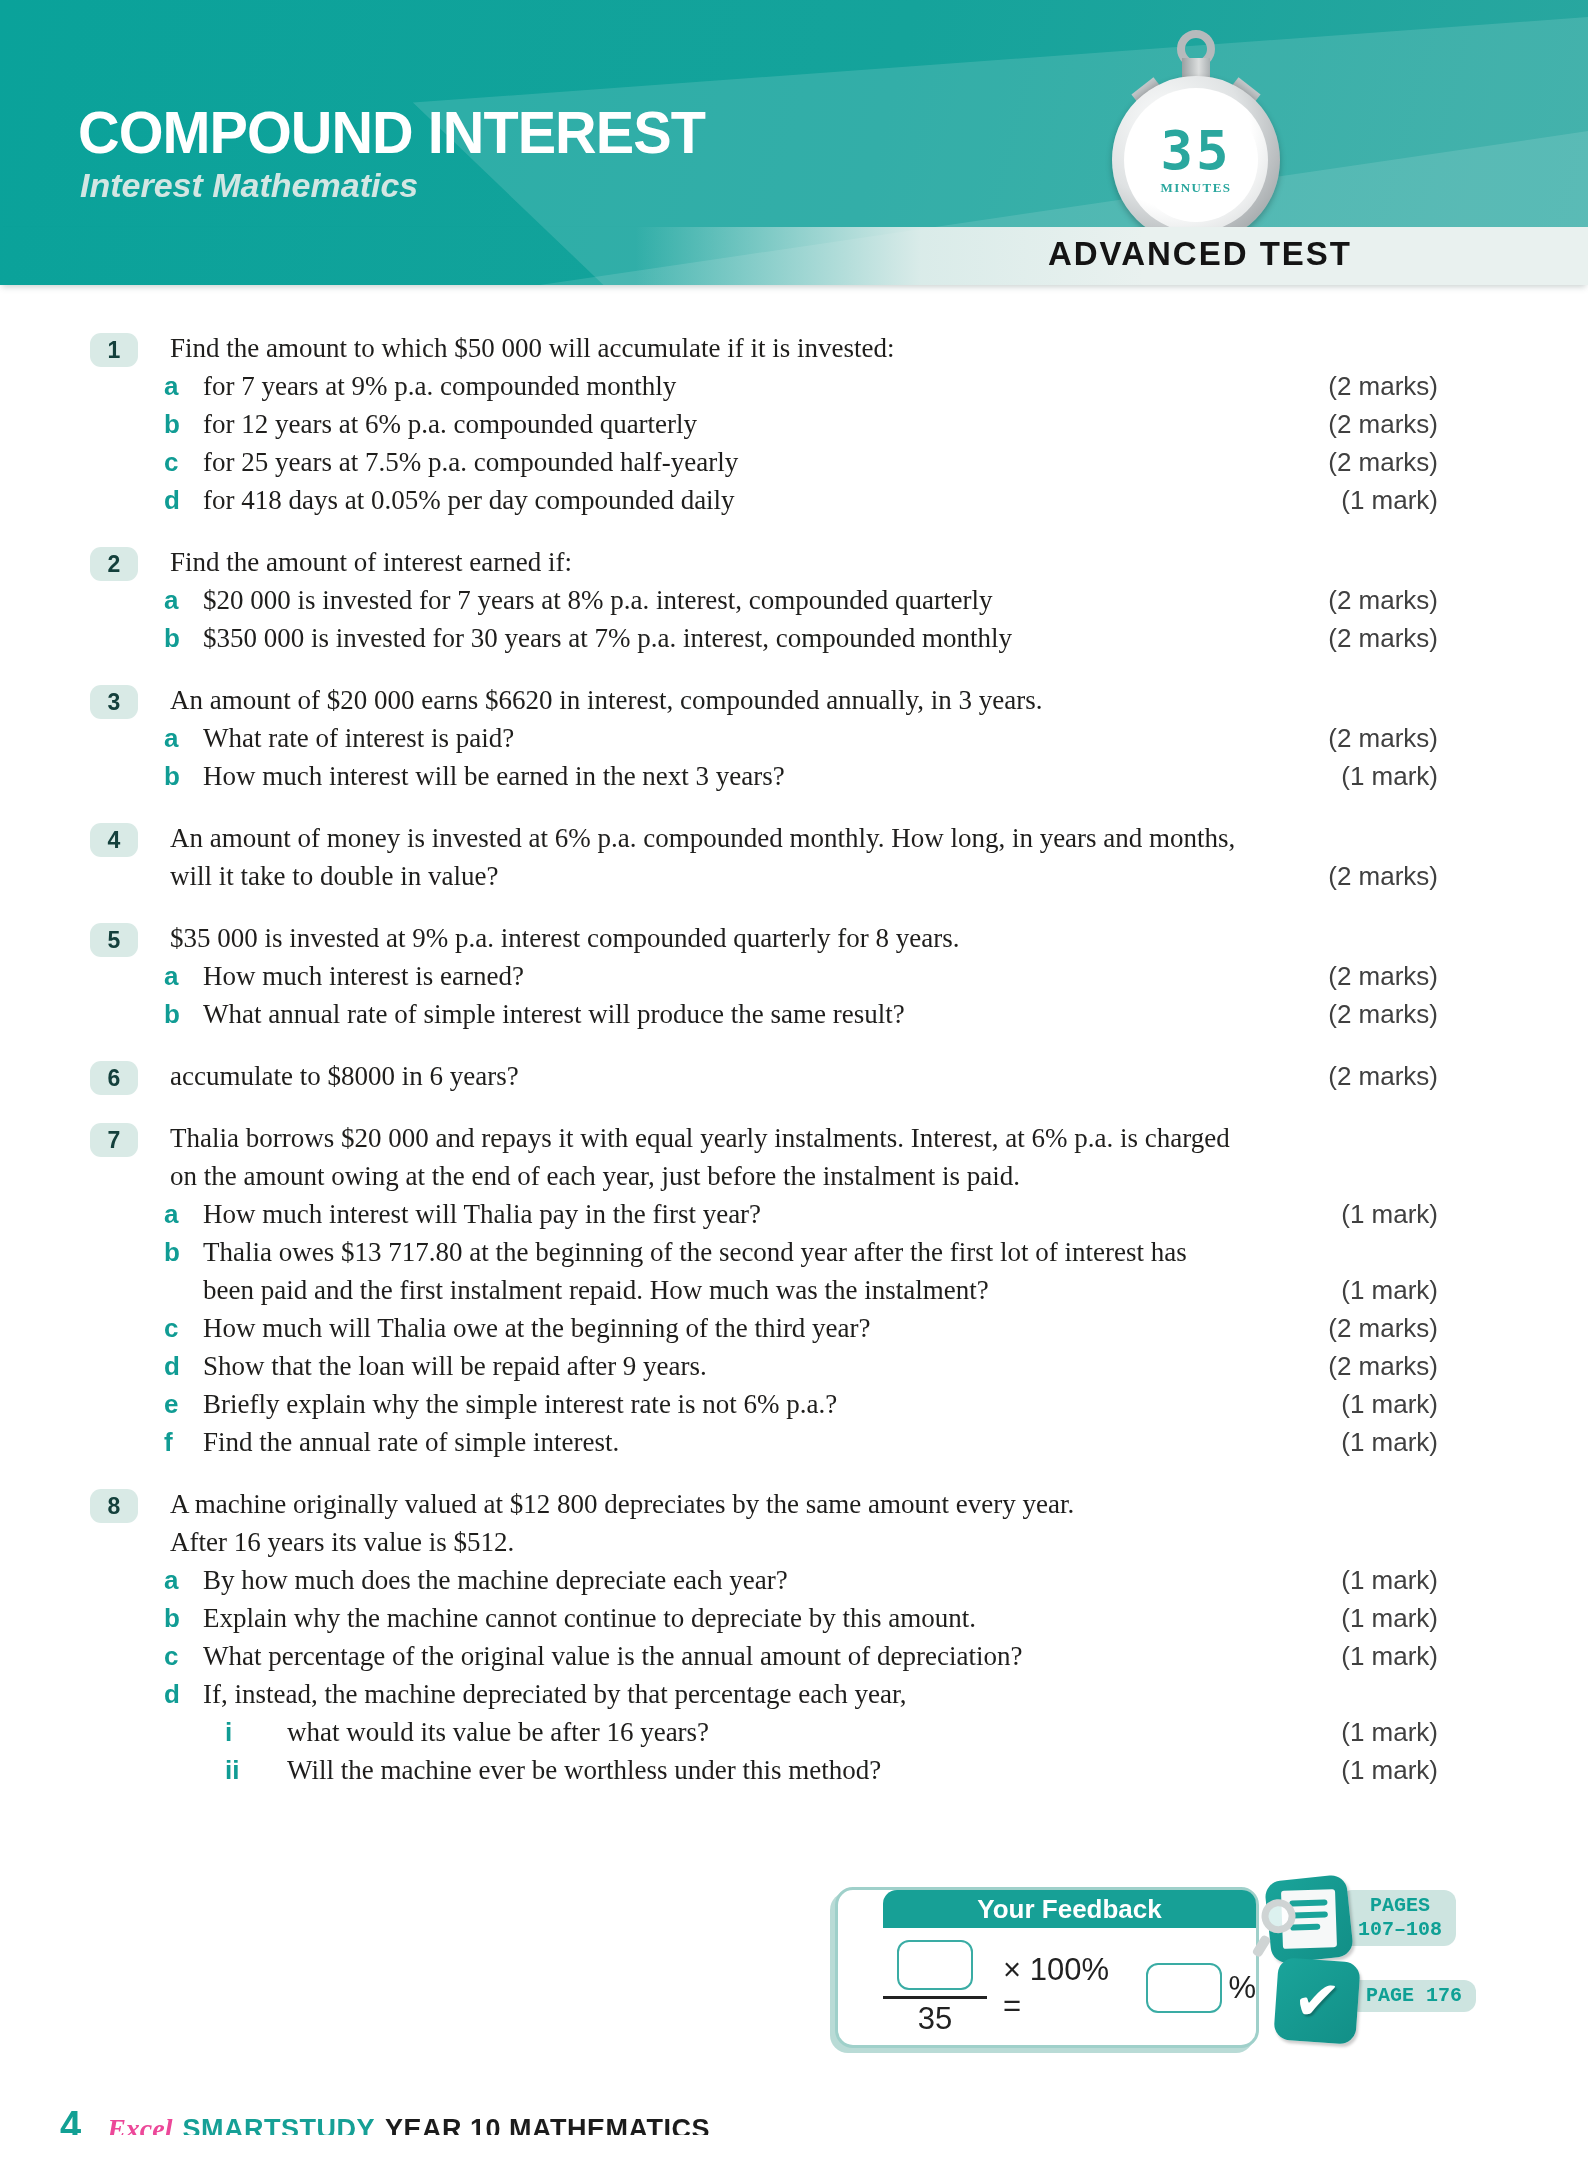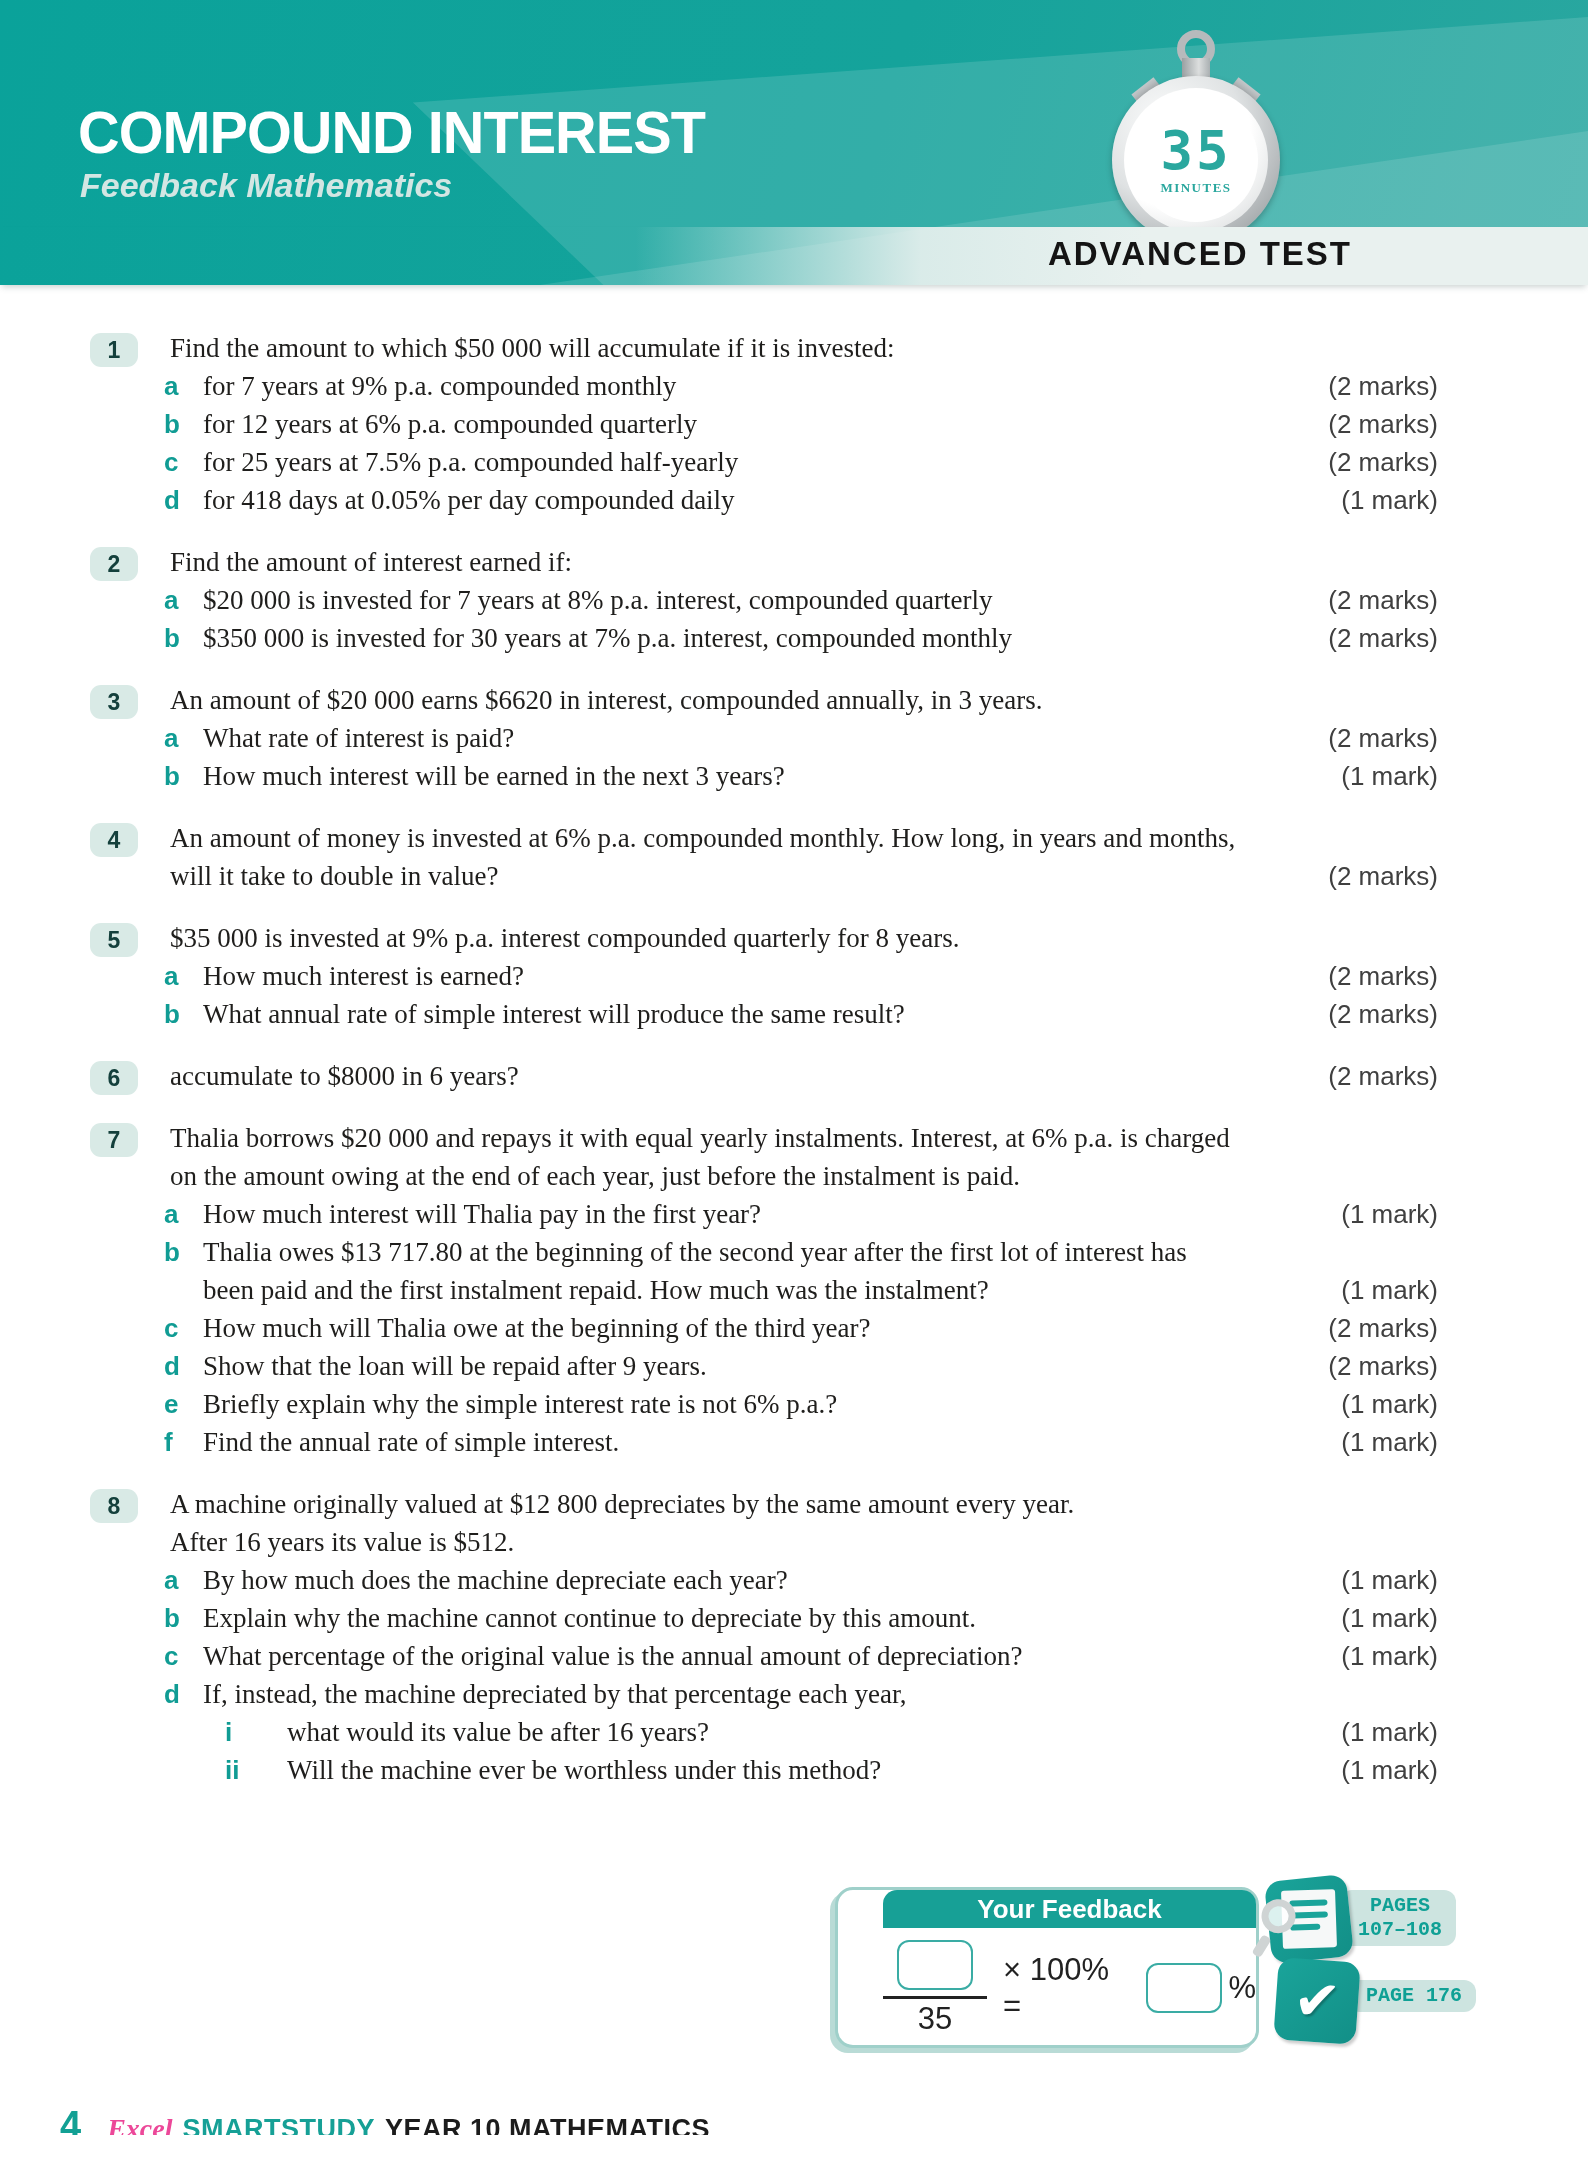--- a/index.html
+++ b/index.html
@@ -124,21 +124,21 @@
 </head>
 <body>
 
 <div class="page">
 
   <div class="header">
     <div class="wedge1"></div>
     <div class="wedge2"></div>
 
     <div class="main-title">COMPOUND INTEREST</div>
-    <div class="sub-title">Feedback Mathematics</div>
+    <div class="sub-title">Interest Mathematics</div>
 
     <div class="watch">
       <div class="crown-ring"></div>
       <div class="crown-stem"></div>
       <div class="side-btn l"></div>
       <div class="side-btn r"></div>
       <div class="ring">
         <div class="ring-inner"></div>
         <div class="face">
           <div class="digits">35</div>

